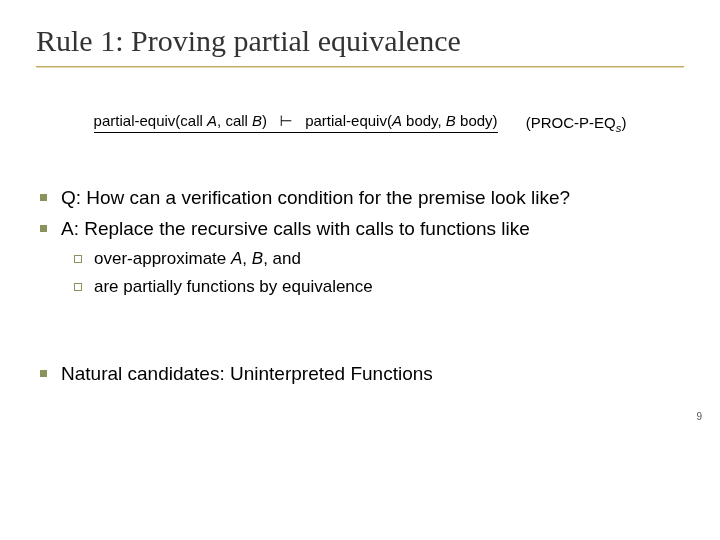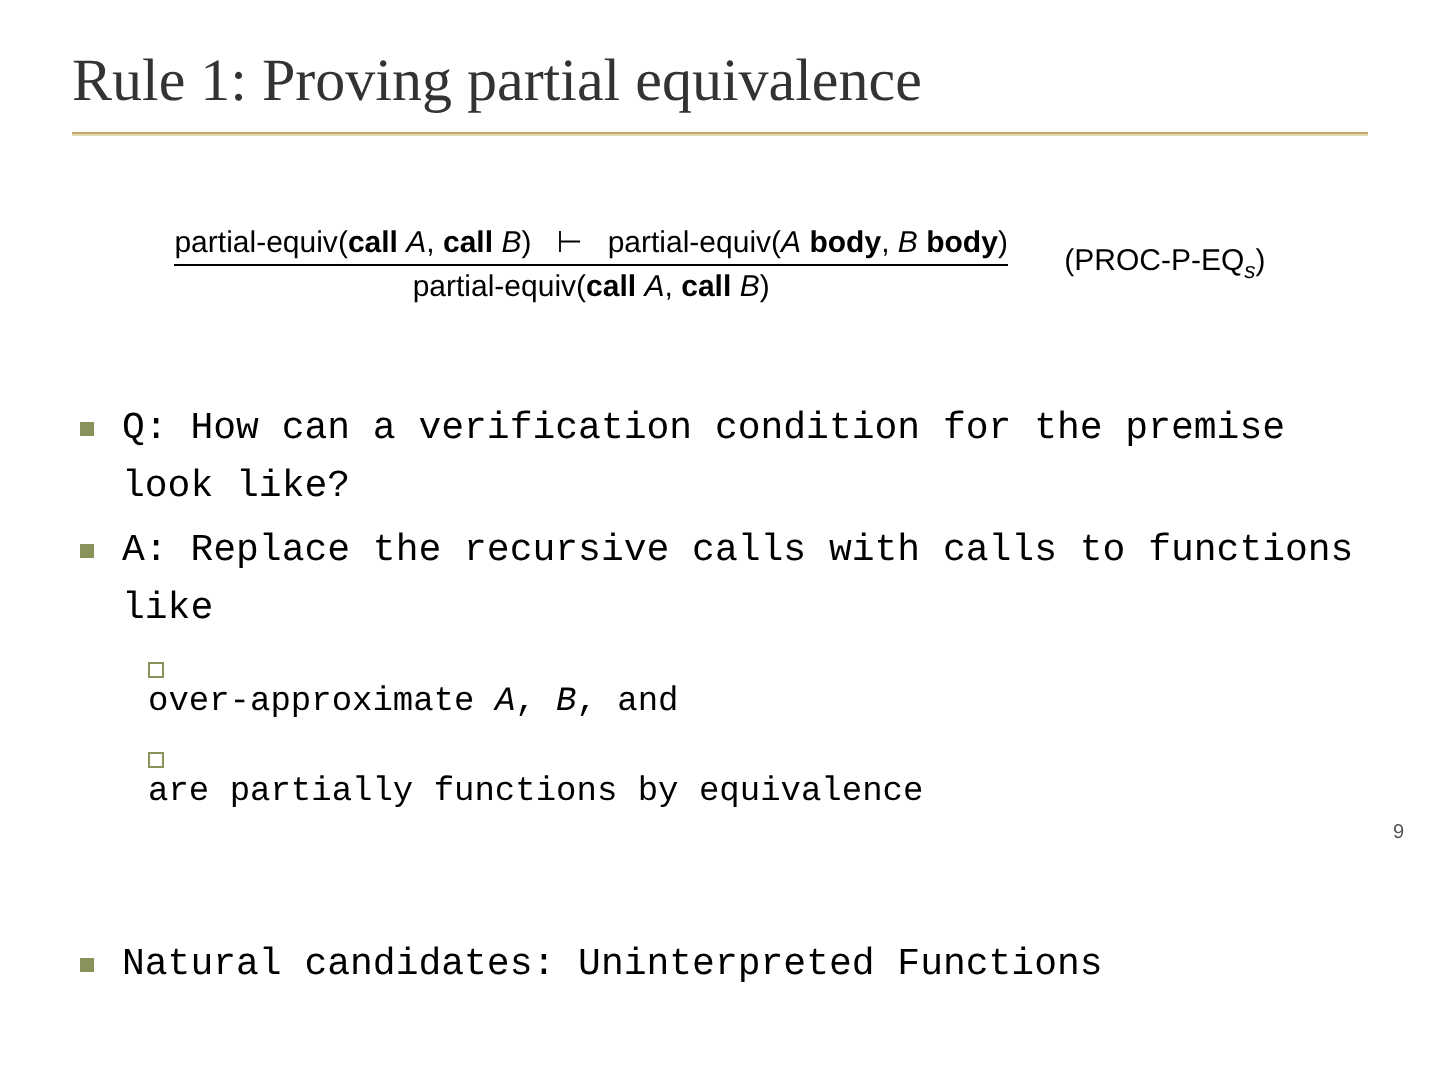--- a/index.html
+++ b/index.html
@@ -52,21 +52,21 @@
     border-top: 1px solid #000;
     margin: 2px 0;
   }
   .rule .name {
     display: inline-block;
     vertical-align: middle;
     margin-left: 24px;
     font-size: 15px;
   }
   .bullets {
-    font-family: Liberation Mono, monospace;
+    font-family: Liberation Sans, sans-serif;
     font-size: 19px;
     line-height: 1.55;
     margin-left: 4px;
   }
   .b1 {
     display: flex;
     align-items: flex-start;
     margin-bottom: 2px;
   }
   .b1 .sq {
@@ -77,21 +77,20 @@
     margin-top: 11px;
     margin-right: 14px;
   }
   .b2 {
     display: flex;
     align-items: flex-start;
     margin-left: 34px;
     font-size: 17px;
     margin-top: 2px;
     margin-bottom: 2px;
-    flex-direction: column;
   }
   .b2 .sq {
     flex: 0 0 auto;
     width: 6px;
     height: 6px;
     border: 1px solid #8a915a;
     background: transparent;
     margin-top: 9px;
     margin-right: 12px;
   }
@@ -101,43 +100,40 @@
   .slidenum {
     position: absolute;
     right: 18px;
     bottom: 10px;
     font-family: Arial, sans-serif;
     font-size: 10px;
     color: #555;
   }
   .sf { font-family: "Segoe UI", Arial, sans-serif; }
   .it { font-style: italic; }
-  .b { font-weight: bold; }
+  .b { font-weight: normal; }
   .turnstile { font-family: "Segoe UI Symbol", Arial, sans-serif; }
   .ssub { font-size: 0.75em; vertical-align: sub; font-style: italic; }
 </style>
 </head>
 <body>
 
 <div class="slide">
 
   <div class="title">Rule 1: Proving partial equivalence</div>
   <div class="underline"></div>
 
   <div class="rule">
     <span class="frac">
       <span class="num">
         <span class="sf">partial-equiv</span><span class="sf">(</span><span class="sf b">call</span>&nbsp;<span class="it">A</span><span>, </span><span class="sf b">call</span>&nbsp;<span class="it">B</span><span class="sf">)</span>
         &nbsp;&nbsp;<span class="turnstile">⊢</span>&nbsp;&nbsp;
         <span class="sf">partial-equiv</span><span class="sf">(</span><span class="it">A</span>&nbsp;<span class="sf b">body</span><span>, </span><span class="it">B</span>&nbsp;<span class="sf b">body</span><span class="sf">)</span>
       </span>
       <span class="fracline"></span>
-      <span class="den">
-        <span class="sf">partial-equiv</span><span class="sf">(</span><span class="sf b">call</span>&nbsp;<span class="it">A</span><span>, </span><span class="sf b">call</span>&nbsp;<span class="it">B</span><span class="sf">)</span>
-      </span>
     </span>
     <span class="name sf"><span>(</span><span>PROC-P-EQ</span><span class="ssub">s</span><span>)</span></span>
   </div>
 
   <div class="bullets">
 
     <div class="b1">
       <span class="sq"></span>
       <span>Q: How can a verification condition for the premise look like?</span>
     </div>

